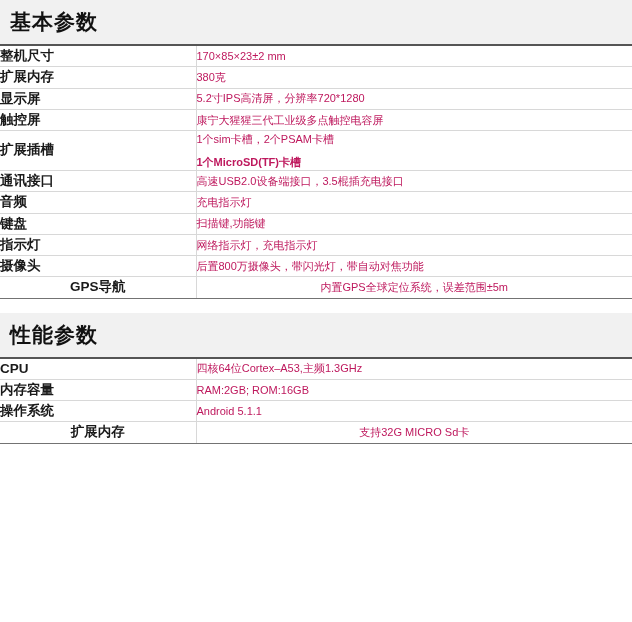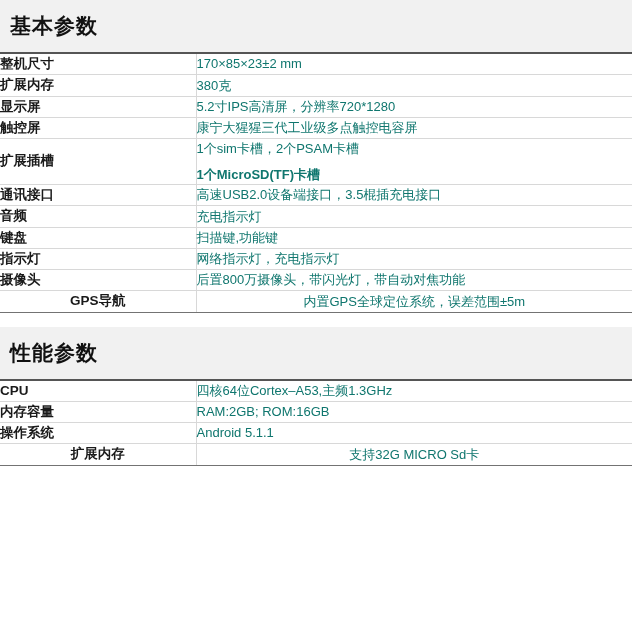--- a/index.html
+++ b/index.html
@@ -17,21 +17,21 @@
   .page {
     width: 632px;
     height: 622px;
     position: relative;
     box-sizing: border-box;
   }
 
   
   .section-header {
     background: #f1f1f1;
-    height: 54px;
+    height: 46px;
     display: flex;
     align-items: center;
     padding-left: 10px;
     box-sizing: border-box;
     border-bottom: 2px solid #555555;
     font-family: Liberation Serif, serif;
   }
   .section-header .title {
     font-size: 21px;
     font-weight: bold;
@@ -58,22 +58,22 @@
     width: 196px;
     font-size: 13.5px;
     font-weight: bold;
     color: #1a1a1a;
     padding: 7px 0 7px 10px;
     border-right: 1px solid #d8d8d8;
     box-sizing: border-box;
     line-height: 1.5;
   }
   td.value {
-    font-size: 13px;
-    color: #0f766e;
+    font-size: 11px;
+    color: #be185d;
     padding: 7px 6px 7px 10px;
     box-sizing: border-box;
     line-height: 1.5;
   }
   td.value .line {
     display: block;
     white-space: nowrap;
   }
   td.value .line + .line {
     margin-top: 6px;

